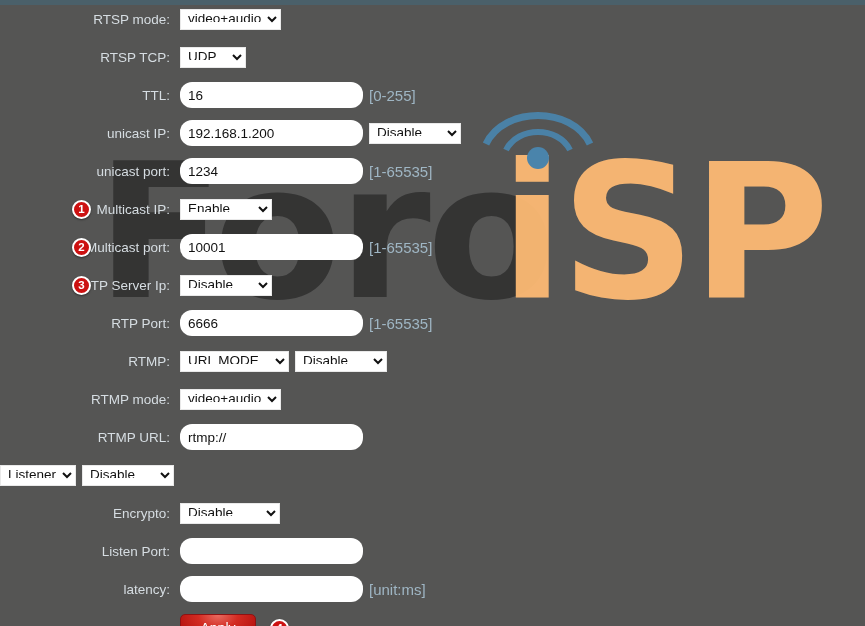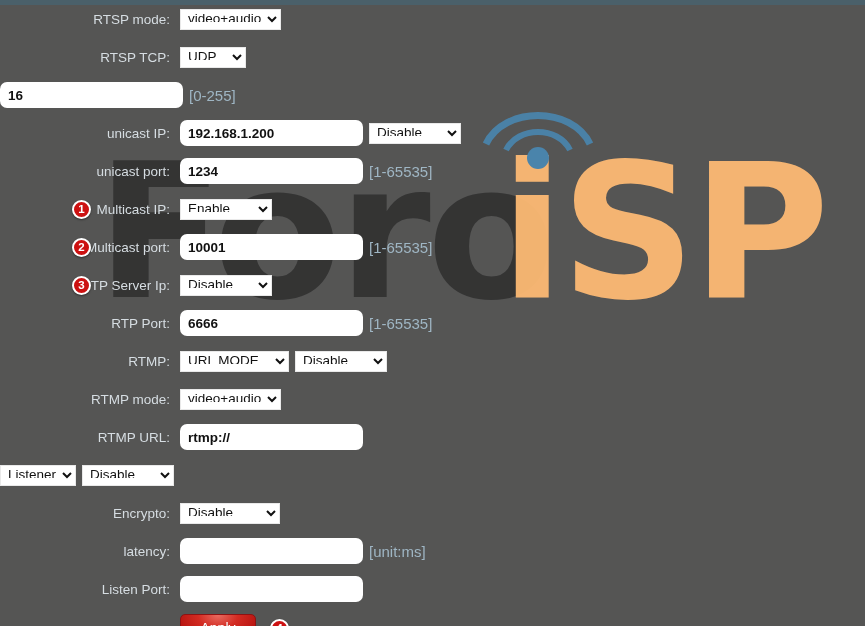--- a/index.html
+++ b/index.html
@@ -94,28 +94,27 @@
   .ctl {
     display: flex;
     align-items: center;
     gap: 6px;
   }
   input.txt {
     width: 183px;
     height: 26px;
     box-sizing: border-box;
     border: none;
-    border-radius: 7px;
+    border-radius: 12px;
     background: #ffffff;
     color: #111;
     font-family: "Liberation Sans", sans-serif;
     font-size: 13.5px;
     padding: 0 8px;
     outline: none;
-    font-weight: bold;
   }
   select.sel {
     height: 21px;
     box-sizing: border-box;
     border: 1px solid #e9e9e9;
     border-radius: 0;
     background: #ffffff;
     color: #111;
     font-family: "Liberation Sans", sans-serif;
     font-size: 13.5px;
@@ -214,20 +213,21 @@
           <select class="sel w-wide"><option>video+audio</option><option>video</option><option>audio</option></select>
         </div>
       </div>
       <div class="row">
         <div class="lbl">RTSP TCP:</div>
         <div class="ctl">
           <select class="sel w-med"><option>UDP</option><option>TCP</option></select>
         </div>
       </div>
       <div class="row">
+        <div class="lbl">TTL:</div>
         <div class="ctl">
           <input type="text" class="txt" value="16" style="">
           <span class="hint">[0-255]</span>
         </div>
       </div>
       <div class="row">
         <div class="lbl">unicast IP:</div>
         <div class="ctl">
           <input type="text" class="txt" value="192.168.1.200" style="">
           <select class="sel w-wide"><option>Disable</option><option>Enable</option></select>
@@ -291,30 +291,30 @@
           <select class="sel w-wide"><option>Disable</option><option>Enable</option></select>
         </div>
       </div>
       <div class="row">
         <div class="lbl">Encrypto:</div>
         <div class="ctl">
           <select class="sel w-enc"><option>Disable</option><option>AES-128</option><option>AES-192</option><option>AES-256</option></select>
         </div>
       </div>
       <div class="row">
+        <div class="lbl">Listen Port:</div>
+        <div class="ctl">
+          <input type="text" class="txt" value="" style="">
+        </div>
+      </div>
+      <div class="row">
         <div class="lbl">latency:</div>
         <div class="ctl">
           <input type="text" class="txt" value="" style="">
           <span class="hint">[unit:ms]</span>
-        </div>
-      </div>
-      <div class="row">
-        <div class="lbl">Listen Port:</div>
-        <div class="ctl">
-          <input type="text" class="txt" value="" style="">
         </div>
       </div>
       <div class="applyrow">
         <div class="lbl"></div>
         <div class="apply-wrap">
           <button class="apply">Apply</button>
           <div class="badge-inline">4</div>
         </div>
       </div>
     </div>

